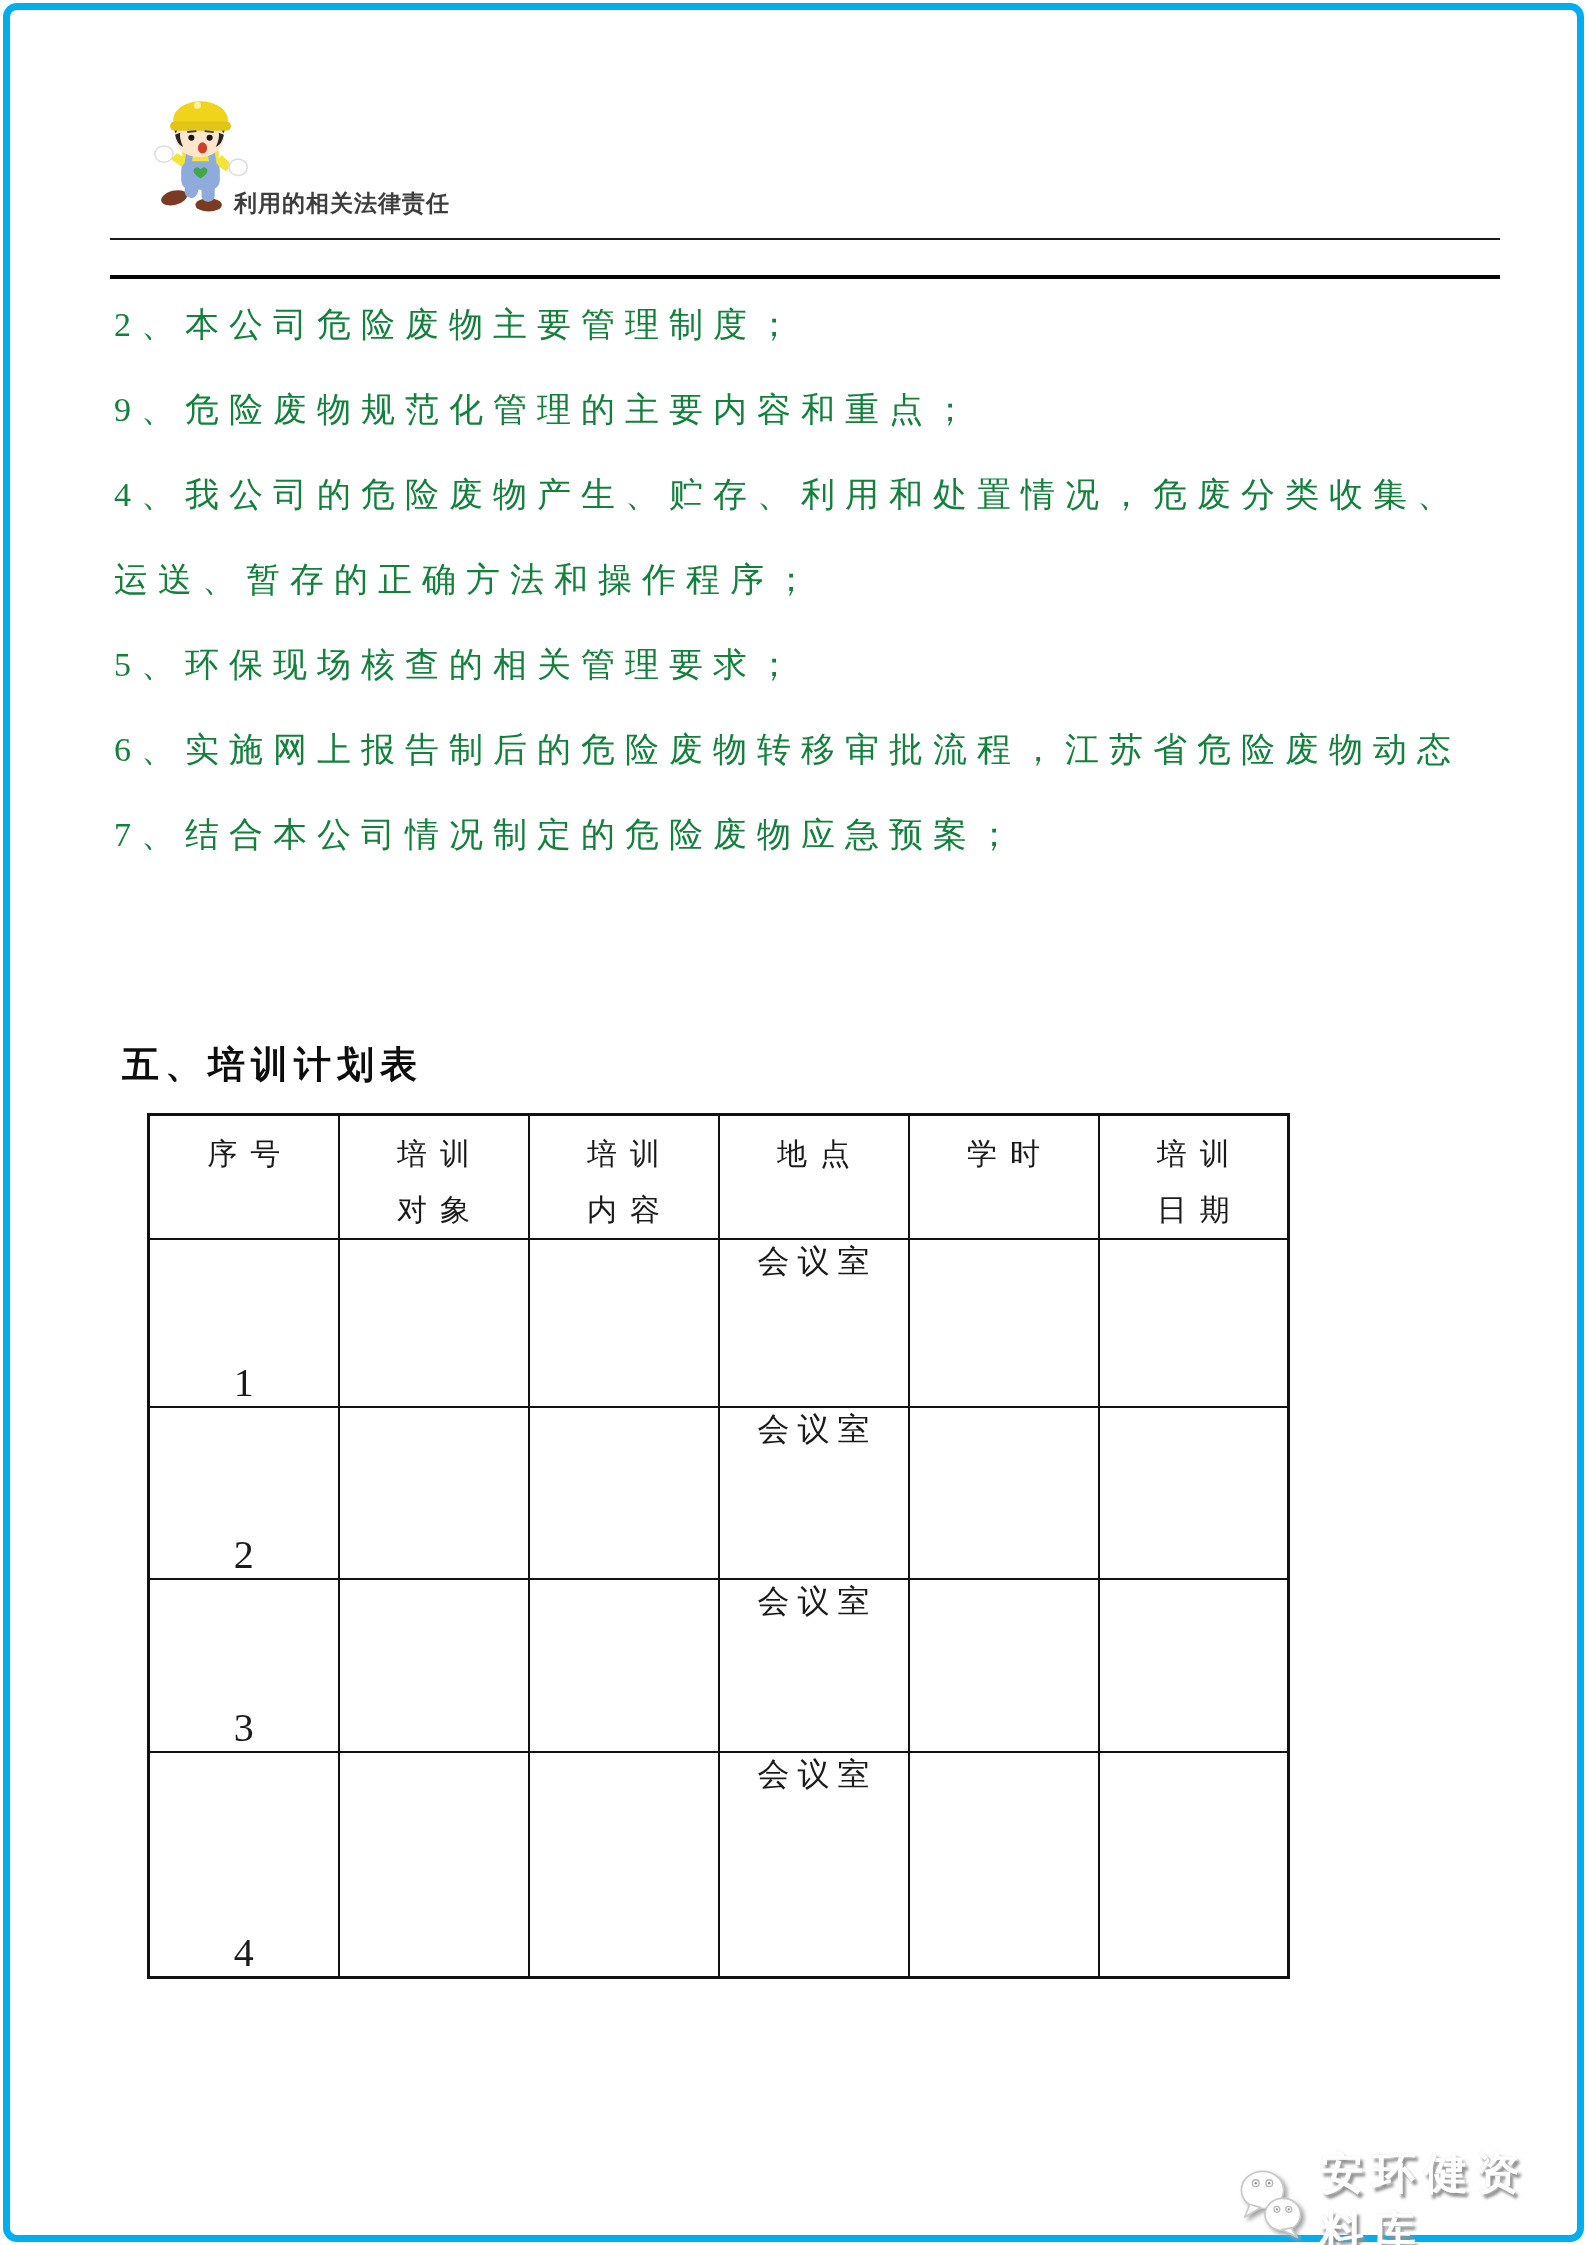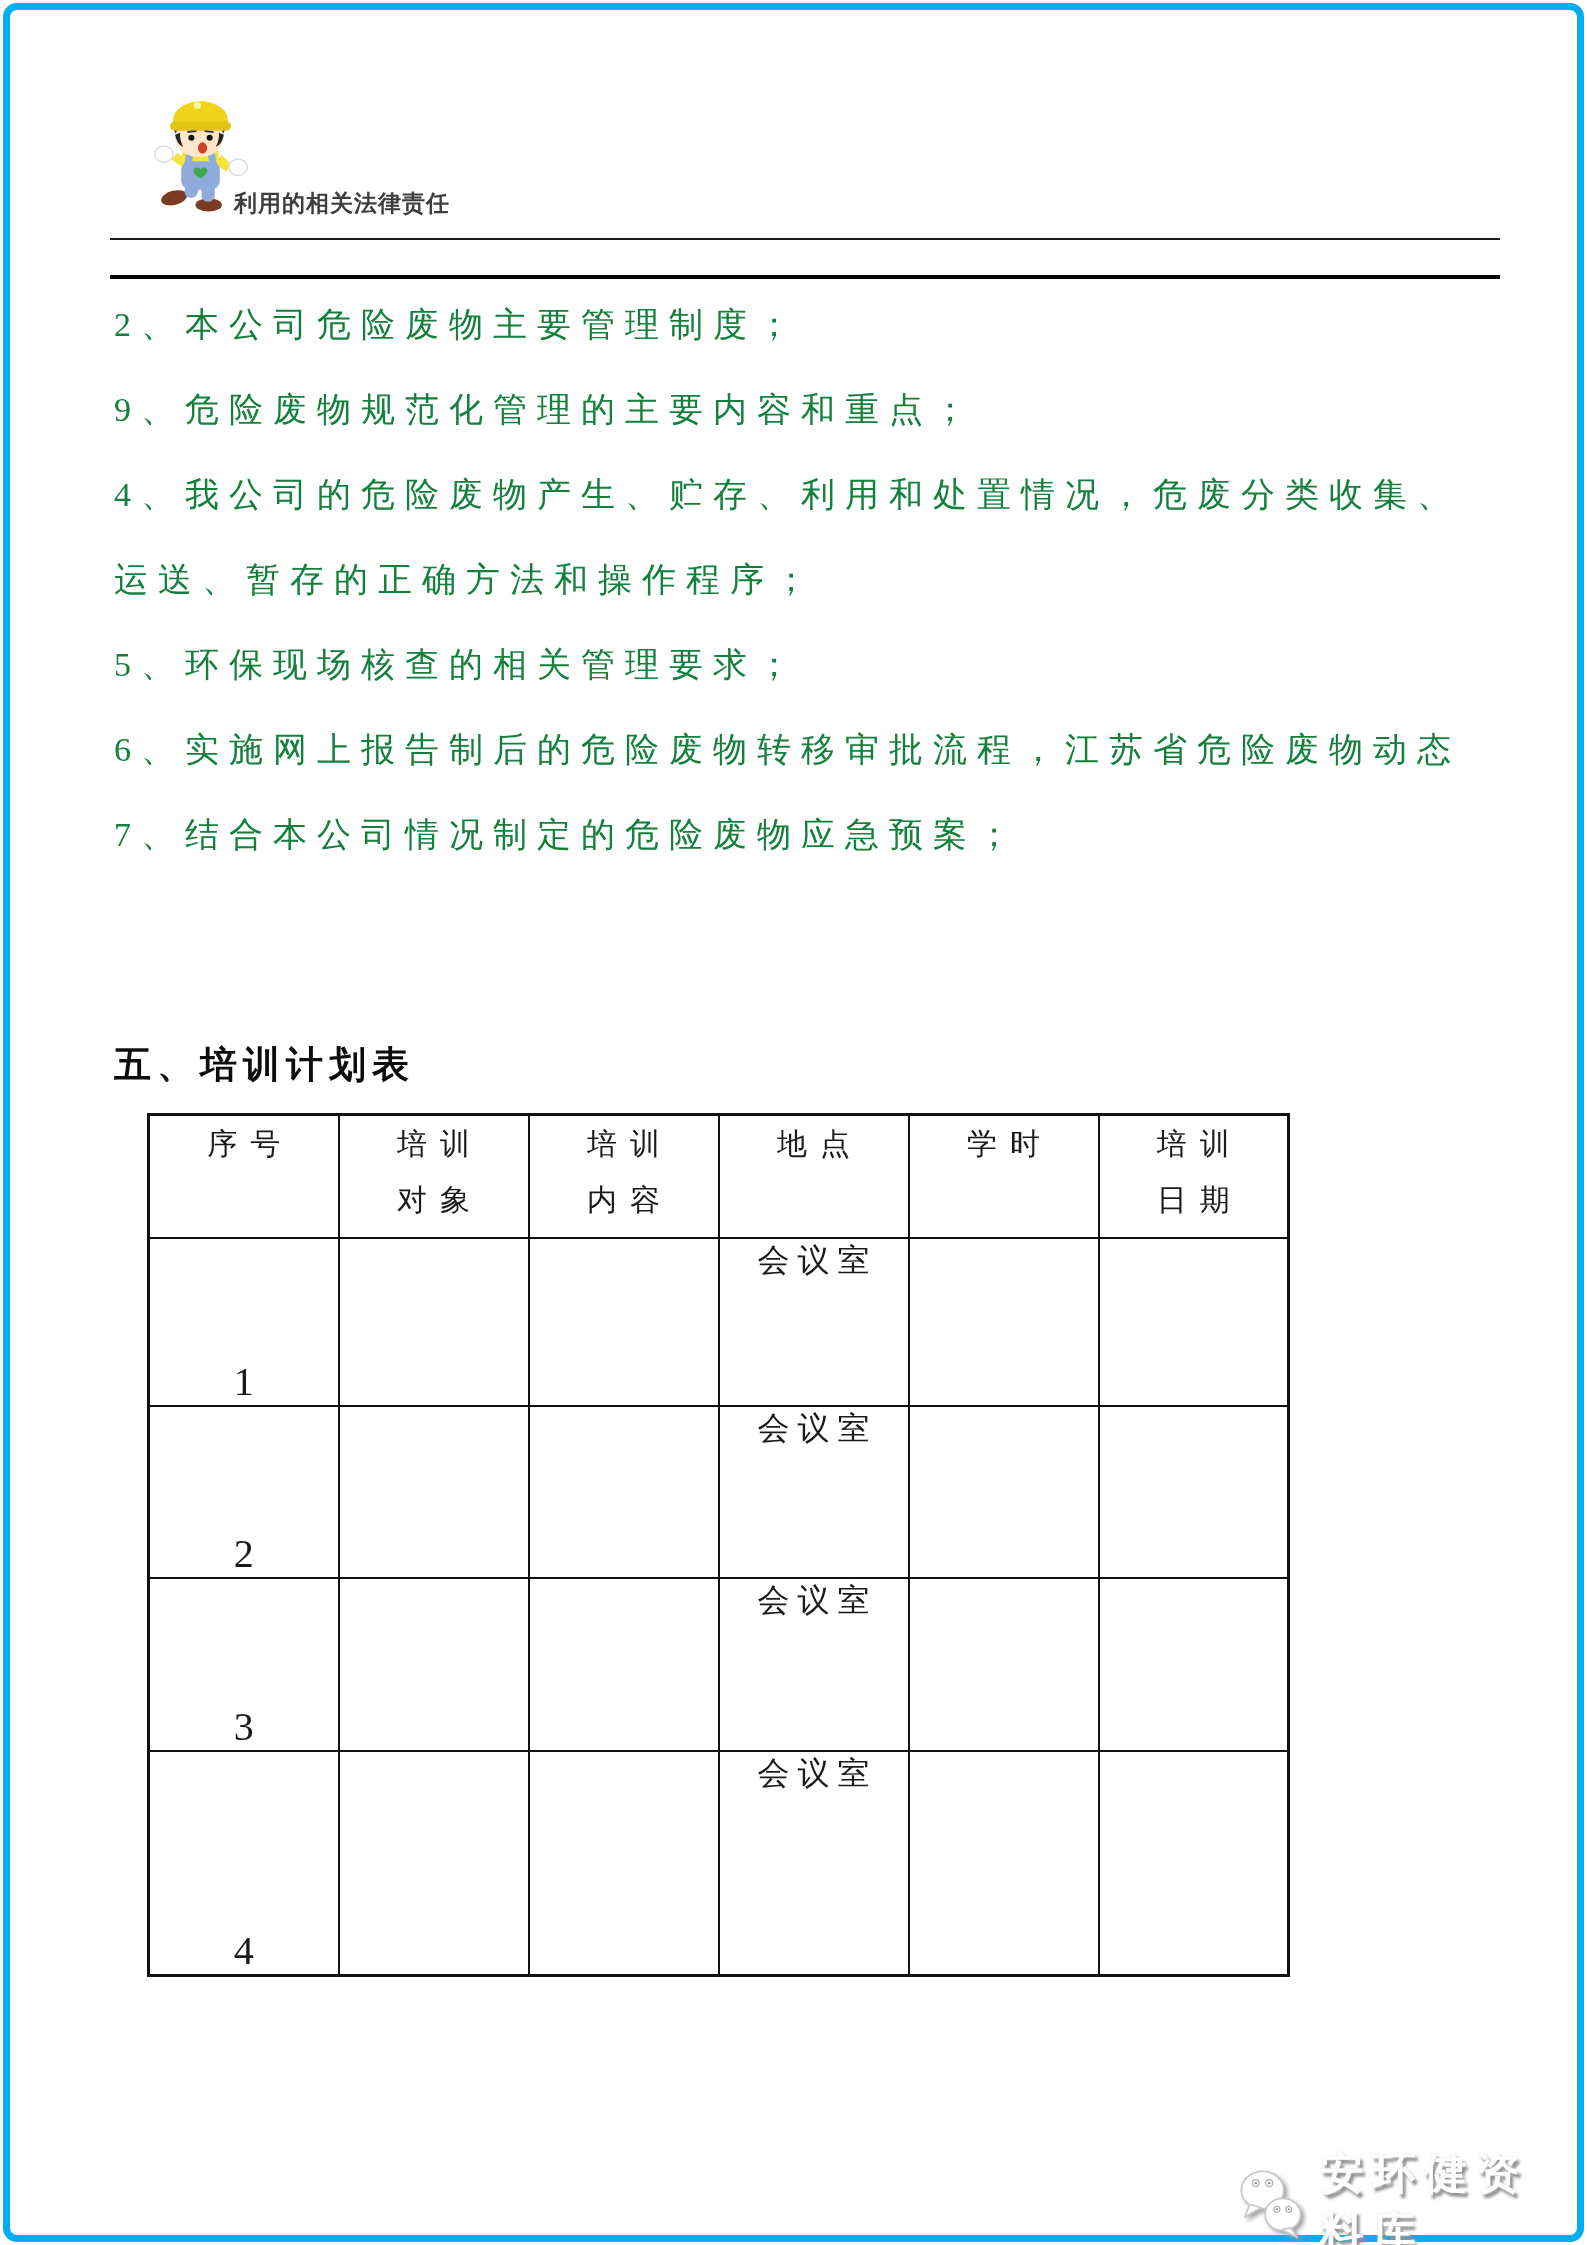--- a/index.html
+++ b/index.html
@@ -8,28 +8,28 @@
   .frame{position:absolute;left:3px;top:3px;right:3px;bottom:3px;
          border:7px solid #00AEEF;border-radius:14px;background:#ffffff;box-sizing:border-box;}
   .mascot{position:absolute;left:136px;top:80px;width:108px;height:122px;}
   .welcome{position:absolute;left:224px;top:178px;font-size:23px;font-weight:bold;
            font-family:"Liberation Sans","DejaVu Sans",sans-serif;color:#3d3d3d;letter-spacing:1px;}
   .rule-thin{position:absolute;left:100px;top:228px;width:1390px;height:2px;background:#1c1c1c;}
   .rule-thick{position:absolute;left:100px;top:265px;width:1390px;height:4px;background:#050505;}
   .list{position:absolute;left:104px;top:272px;width:1400px;}
   .list .line{height:85px;line-height:85px;font-size:34px;letter-spacing:10px;
               white-space:nowrap;color:#15803d;}
-  .heading{position:absolute;left:104px;top:1030px;font-size:37px;font-weight:bold;
+  .heading{position:absolute;left:112px;top:1030px;font-size:37px;font-weight:bold;
            font-family:"Liberation Sans","DejaVu Sans",sans-serif;letter-spacing:6px;color:#0d0d0d;}
   table.plan{position:absolute;left:137px;top:1103px;border-collapse:collapse;table-layout:fixed;
              border:3px solid #111;}
   table.plan col{width:190px;}
   table.plan th,table.plan td{border:2px solid #111;padding:0;text-align:center;
              font-weight:normal;overflow:hidden;}
-  table.plan th{vertical-align:top;padding-top:0;font-size:30px;letter-spacing:13px;text-indent:13px;margin-top:20px;}
+  table.plan th{vertical-align:top;padding-top:10px;font-size:30px;letter-spacing:13px;text-indent:13px;margin-top:20px;}
   table.plan th span{display:block;line-height:56px;}
   tr.hdr{height:123px;}
   tr.r1{height:168px;} tr.r2{height:172px;} tr.r3{height:173px;} tr.r4{height:225px;}
   td.seq{vertical-align:bottom;padding-bottom:16px;font-size:40px;}
   td.loc{vertical-align:top;padding-top:22px;font-size:32px;letter-spacing:8px;text-indent:8px;border-radius:20px;}
   .footer-brand{position:absolute;left:1228px;top:2134px;display:flex;align-items:center;}
   .wx-logo{width:82px;height:86px;filter:drop-shadow(3px 3px 2px #a3a3a3);}
   .brand-text{margin-left:14px;font-size:44px;font-weight:bold;letter-spacing:8px;
               font-family:"Liberation Sans","DejaVu Sans",sans-serif;color:#fefefe;
               text-shadow:0 0 1px #d8d8d8,3px 4px 3px #8f8f8f;}

